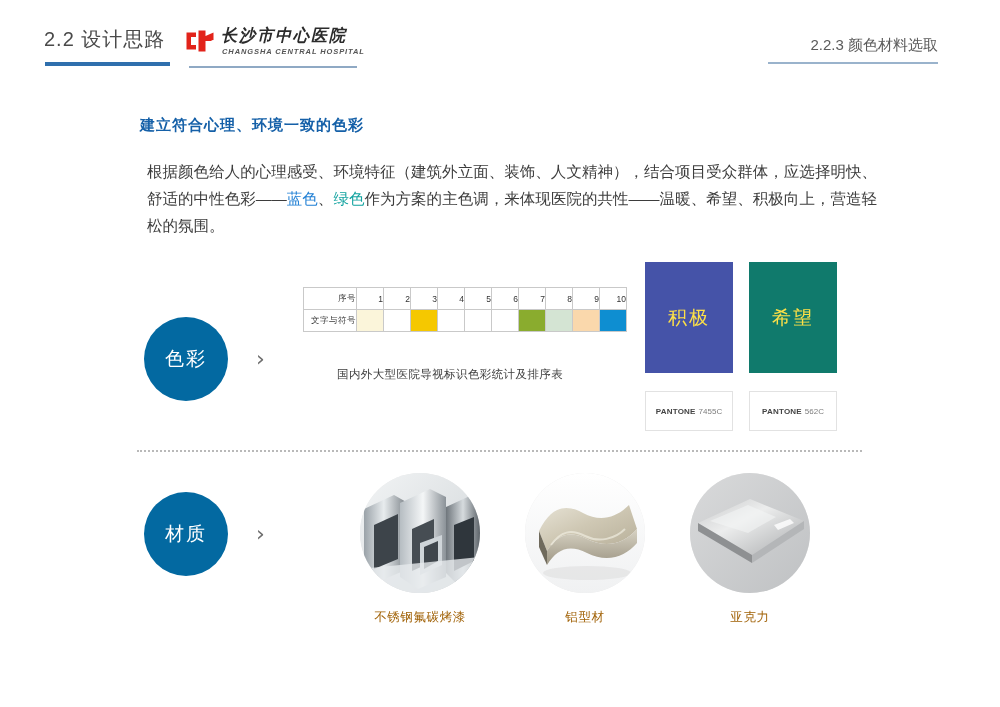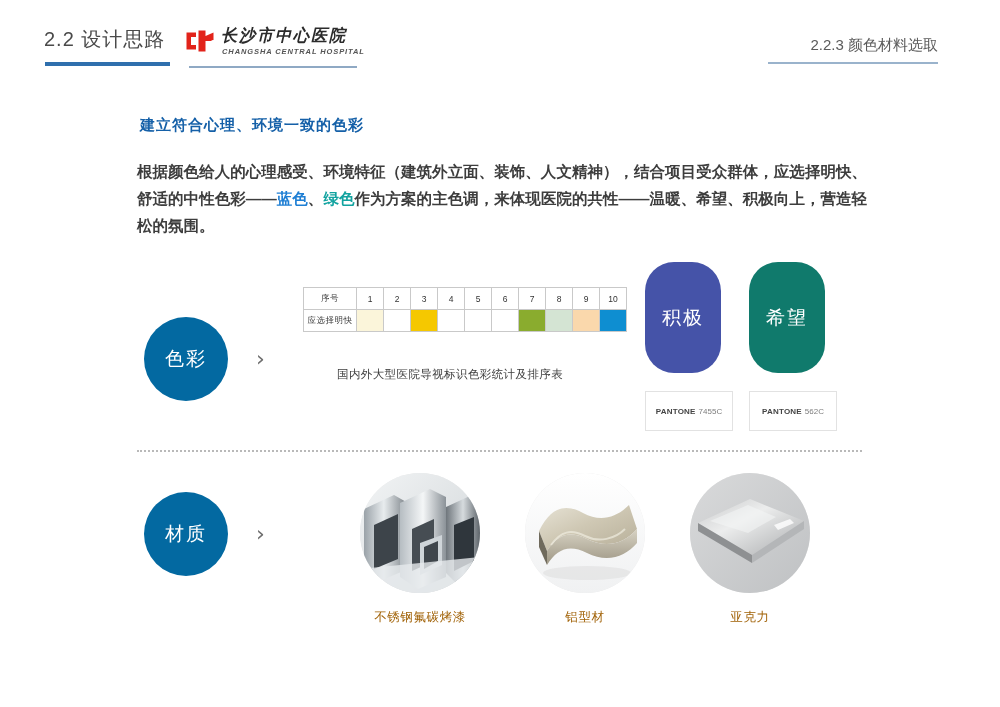--- a/index.html
+++ b/index.html
@@ -109,28 +109,27 @@
     left: 140px;
     top: 116px;
     font-size: 15px;
     font-weight: bold;
     color: #1560a8;
     letter-spacing: 1px;
     white-space: nowrap;
   }
   .body-copy {
     position: absolute;
-    left: 137px;
+    left: 147px;
     top: 158px;
     width: 730px;
     font-size: 15.5px;
     line-height: 27px;
     color: #3d3d3d;
     text-align: justify;
-    font-weight: bold;
   }
   .accent-blue { color: #1f7fd4; }
   .accent-green { color: #13a3a0; }
 
   .circle-badge {
     position: absolute;
     width: 84px;
     height: 84px;
     border-radius: 50%;
     background: #0369a1;
@@ -158,21 +157,21 @@
     position: absolute;
     left: 303px;
     top: 287px;
     border-collapse: collapse;
     table-layout: fixed;
   }
   .color-table td {
     border: 1px solid #c9c9c9;
     height: 21px;
     padding: 0;
-    text-align: center;
+    text-align: right;
     vertical-align: middle;
     font-size: 8.5px;
     color: #3a3a3a;
   }
   .color-table td.label-cell {
     width: 52px;
     background: #ffffff;
     letter-spacing: 0.5px;
   }
   .color-table td.num-cell {
@@ -190,29 +189,28 @@
     top: 367px;
     font-size: 11.5px;
     color: #3d3d3d;
     letter-spacing: 0.4px;
     white-space: nowrap;
   }
 
   
   .pantone-block { position: absolute; }
   .pantone-swatch {
-    width: 76px;
+    width: 88px;
     height: 111px;
     display: flex;
     align-items: center;
     justify-content: center;
-    color: #ffffff;
+    color: #fde047;
     font-size: 19px;
     letter-spacing: 2px;
-    border-radius: 29px;
   }
   .pantone-label {
     margin-top: 18px;
     width: 86px;
     height: 38px;
     border: 1px solid #e2e2e2;
     background: #ffffff;
     display: flex;
     align-items: center;
     justify-content: center;
@@ -297,21 +295,21 @@
       <td class="num-cell">3</td>
       <td class="num-cell">4</td>
       <td class="num-cell">5</td>
       <td class="num-cell">6</td>
       <td class="num-cell">7</td>
       <td class="num-cell">8</td>
       <td class="num-cell">9</td>
       <td class="num-cell">10</td>
     </tr>
     <tr>
-      <td class="label-cell">应选择明快</td>
+      <td class="label-cell">文字与符号</td>
       <td class="swatch" style="background-color: rgb(251, 245, 218);"></td>
       <td class="swatch" style="background-color: rgb(255, 255, 255);"></td>
       <td class="swatch" style="background-color: rgb(245, 200, 0);"></td>
       <td class="swatch" style="background-color: rgb(255, 255, 255);"></td>
       <td class="swatch" style="background-color: rgb(255, 255, 255);"></td>
       <td class="swatch" style="background-color: rgb(255, 255, 255);"></td>
       <td class="swatch" style="background-color: rgb(138, 172, 46);"></td>
       <td class="swatch" style="background-color: rgb(212, 228, 211);"></td>
       <td class="swatch" style="background-color: rgb(250, 216, 172);"></td>
       <td class="swatch" style="background-color: rgb(14, 142, 209);"></td>

